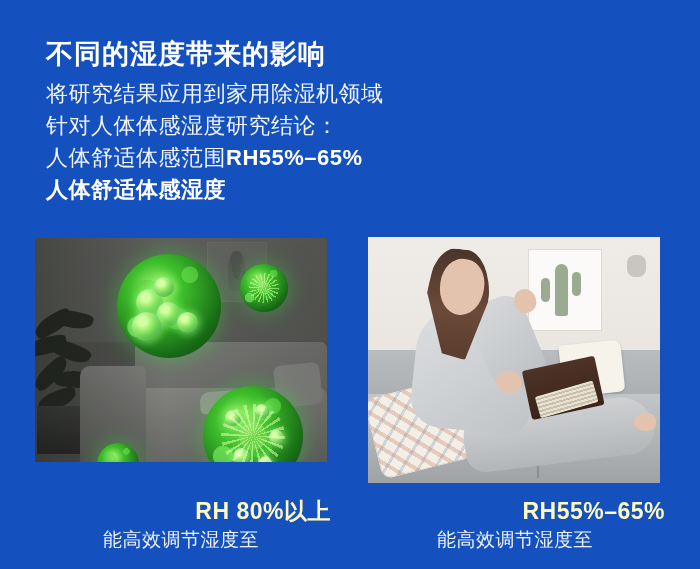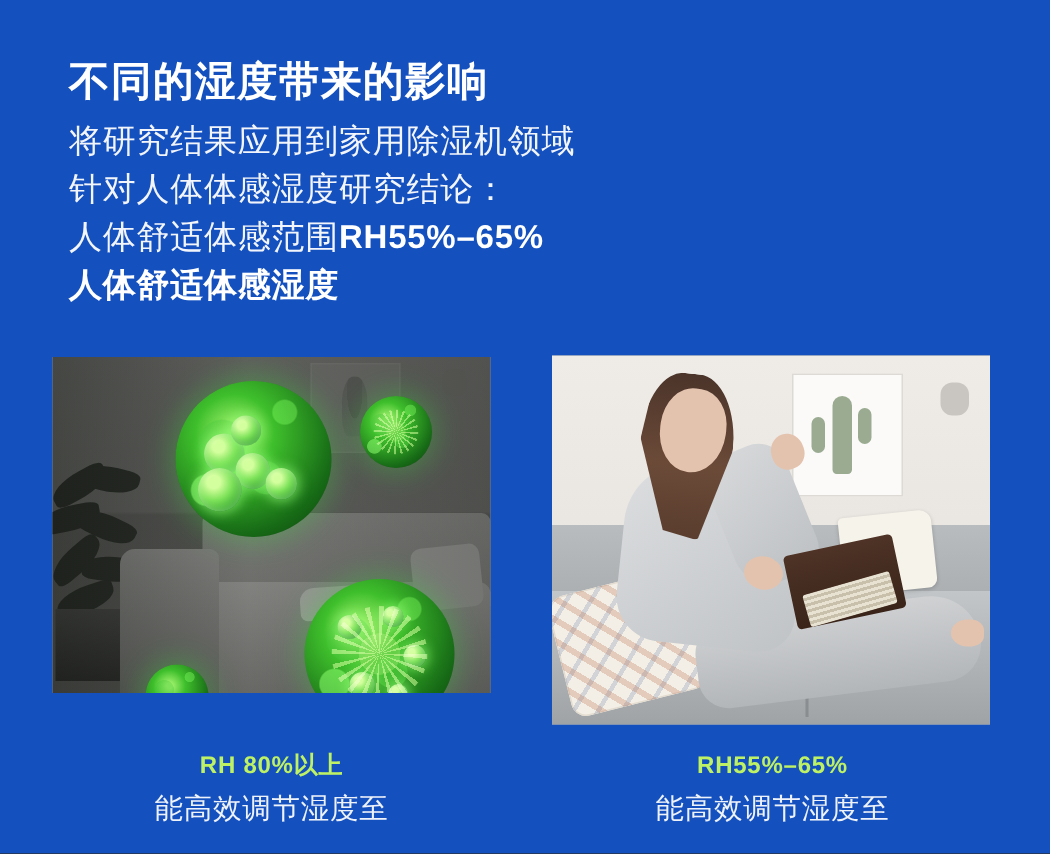--- a/index.html
+++ b/index.html
@@ -326,26 +326,27 @@
   
   .captions { position: absolute; left: 0; top: 496px; width: 700px; }
   .caption {
     position: absolute;
     text-align: center;
     width: 300px;
   }
   .caption.left  { left: 31px; }
   .caption.right { left: 365px; }
   .caption .cap-title {
-    font-size: 16px;
+    font-size: 23px;
     font-weight: bold;
     letter-spacing: 0.5px;
     line-height: 30px;
-    color: #bef264;
+    color: #fef9c3;
     white-space: nowrap;
+    text-align: right;
   }
   .caption .cap-sub {
     font-size: 19px;
     font-weight: normal;
     letter-spacing: 0.5px;
     line-height: 28px;
     color: #eef2fa;
     white-space: nowrap;
   }
 </style>

